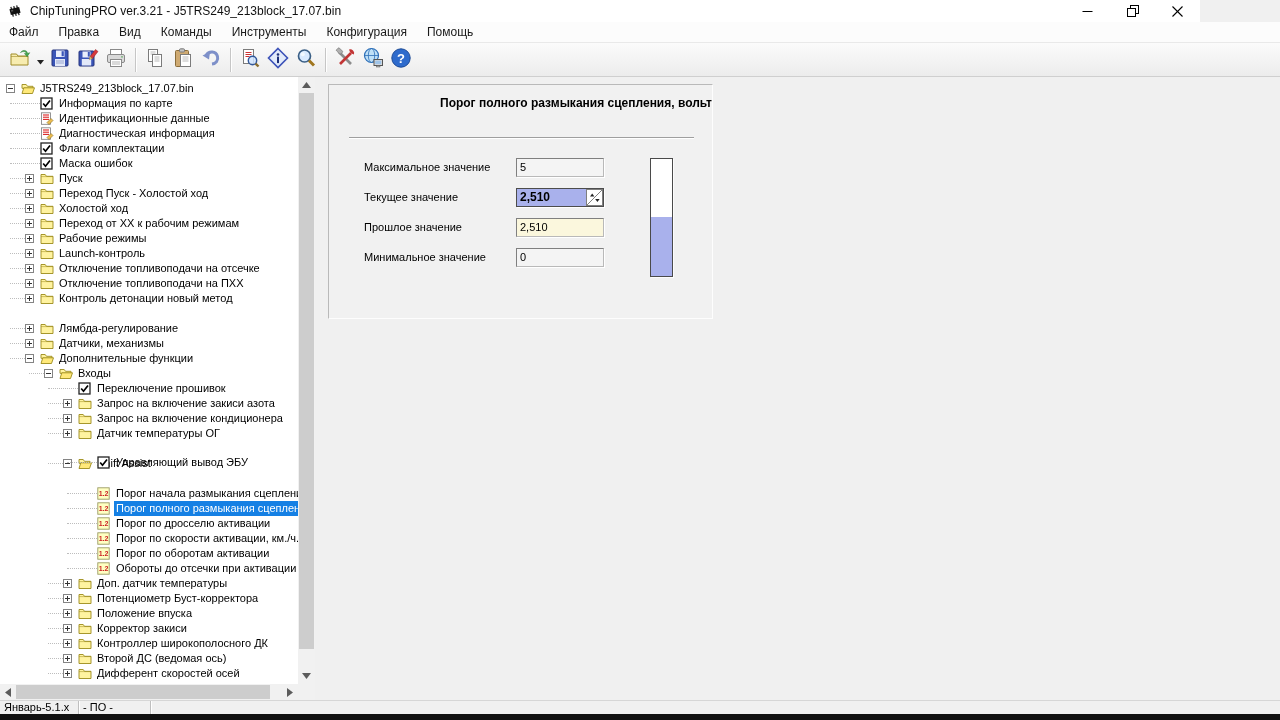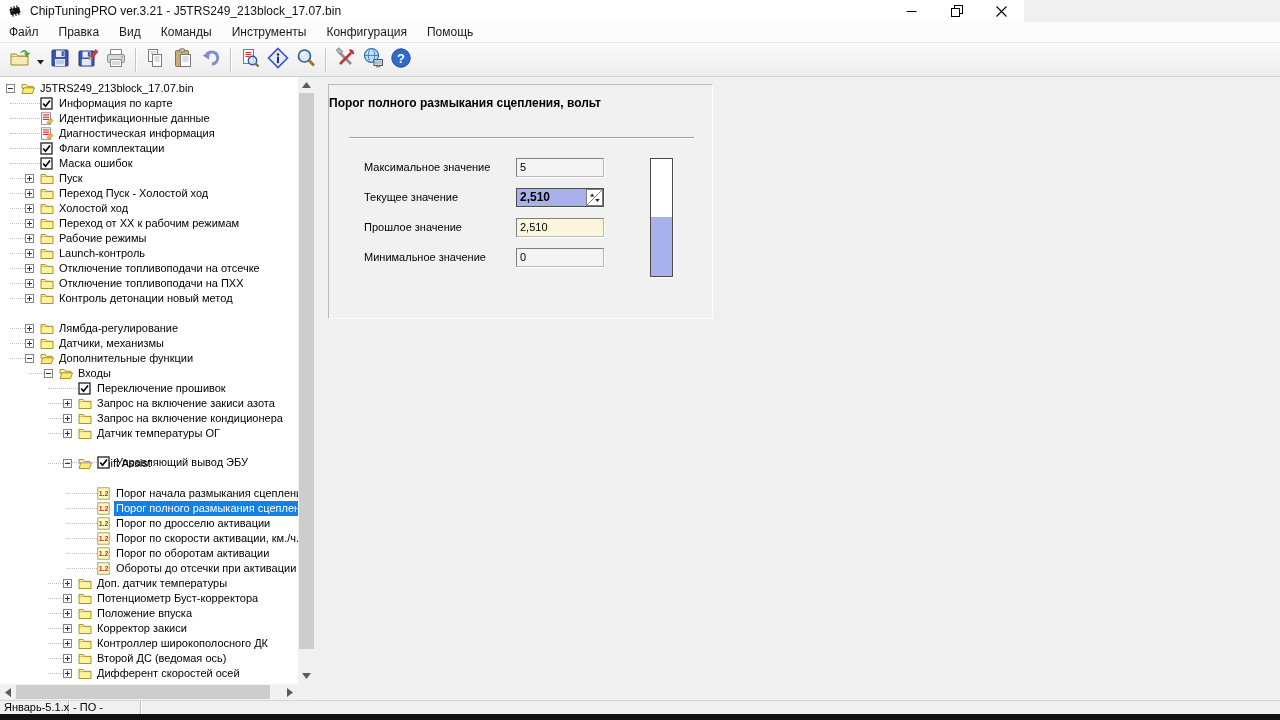--- a/index.html
+++ b/index.html
@@ -2,21 +2,21 @@
 <html><head>
 <meta charset="utf-8">
 <style>
   html,body{margin:0;padding:0;}
   body{width:1280px;height:720px;position:relative;overflow:hidden;
        font-family:"Liberation Sans",sans-serif;background:#f0f0f0;
        -webkit-font-smoothing:antialiased;}
   .abs{position:absolute;}
 
   
-  #titlebar{left:0;top:0;width:1024px;height:22px;background:#ffffff;
+  #titlebar{left:0;top:0;width:1200px;height:22px;background:#ffffff;
             display:flex;align-items:center;}
   #app-icon{width:16px;height:16px;margin-left:7px;flex:none;}
   #title-text{font-size:12px;color:#111;margin-left:7px;white-space:nowrap;}
   #win-controls{margin-left:auto;display:flex;height:100%;}
   .win-btn{width:45px;height:100%;display:flex;align-items:center;justify-content:center;}
 
   
   #menubar{left:0;top:22px;width:1280px;height:20px;background:#fcfcfc;
            display:flex;align-items:center;border-bottom:1px solid #e9e9e9;}
   .menu-item{font-size:12px;color:#1a1a1a;padding:0 10px;line-height:20px;}
@@ -54,21 +54,21 @@
   #hscroll{left:0;top:684px;width:298px;height:16px;}
   #hthumb{position:absolute;top:1px;left:16px;height:14px;width:254px;background:#cdcdcd;}
   .sb-arrow{position:absolute;width:17px;height:16px;display:flex;align-items:center;justify-content:center;}
   #sb-corner{left:298px;top:684px;width:17px;height:16px;background:#f1f1f1;}
 
   
   #rightpane{left:315px;top:77px;width:965px;height:623px;background:#f0f0f0;}
   #param-panel{position:absolute;left:13px;top:7px;width:385px;height:235px;
                background:#f1f1f1;border:1px solid;
                border-color:#b9b9b9 #fdfdfd #fdfdfd #b9b9b9;box-sizing:border-box;}
-  #param-title{position:absolute;left:0;top:11px;width:100%;text-align:left;
+  #param-title{position:absolute;left:0;top:11px;width:100%;text-align:right;
                font-size:12px;font-weight:bold;color:#000;}
   #param-sep{position:absolute;left:20px;top:52px;width:345px;height:1px;background:#9f9f9f;
              box-shadow:0 1px 0 #ffffff;}
   .prow{position:absolute;left:0;width:100%;height:19px;}
   .plabel{position:absolute;left:35px;top:0;font-size:11px;line-height:19px;color:#000;}
   .pinput{position:absolute;left:187px;top:0;width:88px;height:19px;box-sizing:border-box;
           border:1px solid #7f7f7f;border-right-color:#b9b9b9;border-bottom-color:#b9b9b9;
           background:#f4f4f4;font-size:11px;line-height:17px;padding-left:3px;
           box-shadow:1px 1px 0 #ffffff;white-space:nowrap;overflow:hidden;}
   .pinput.current{background:#a9b1ec;font-weight:bold;font-size:12px;
@@ -77,21 +77,21 @@
   .spinner{position:absolute;right:0;top:0;width:17px;height:17px;}
   #gauge{position:absolute;left:321px;top:73px;width:23px;height:119px;background:#ffffff;
          border:1px solid #4a4a4a;box-sizing:border-box;box-shadow:1px 1px 0 #fdfdfd;}
   #gauge-fill{position:absolute;left:0;right:0;bottom:0;background:#a9b1ec;}
 
   
   #statusbar{left:0;top:700px;width:1280px;height:14px;background:#f0f0f0;
              border-top:1px solid #d6d6d6;display:flex;box-sizing:border-box;}
   .status-cell{font-size:11px;line-height:13px;color:#000;padding-left:4px;
                border-right:1px solid #bfbfbf;box-shadow:1px 0 0 #fff;white-space:nowrap;box-sizing:border-box;}
-  #status-cell-0{width:69px;}
+  #status-cell-0{width:79px;}
   #status-cell-1{width:72px;}
   #status-cell-2{flex:1;border-right:none;}
   #bottom-strip{left:0;top:714px;width:1280px;height:6px;background:#111;}
 </style>
 </head>
 <body>
 
 <div id="titlebar" class="abs">
   <span id="app-icon">
     <svg width="16" height="16" viewBox="0 0 16 16">

